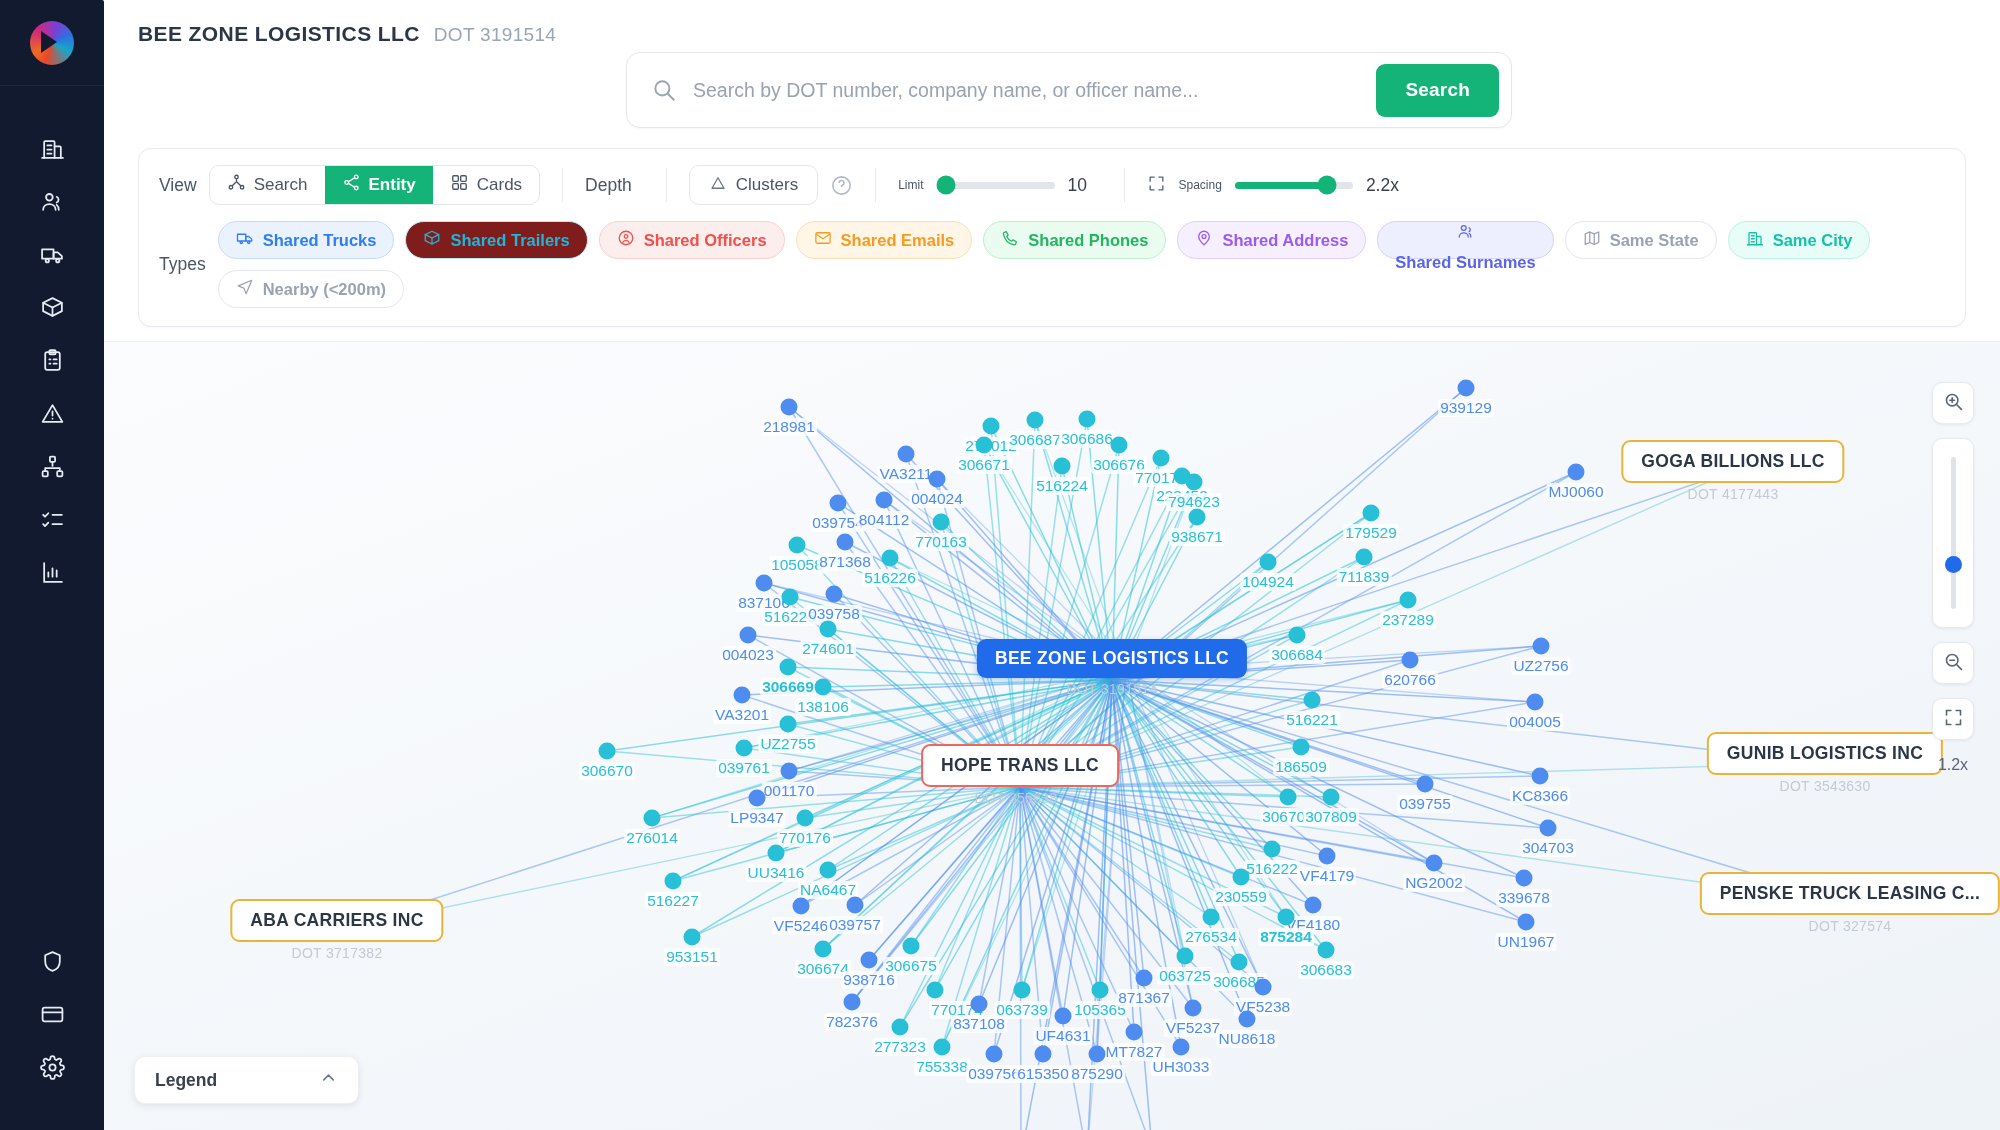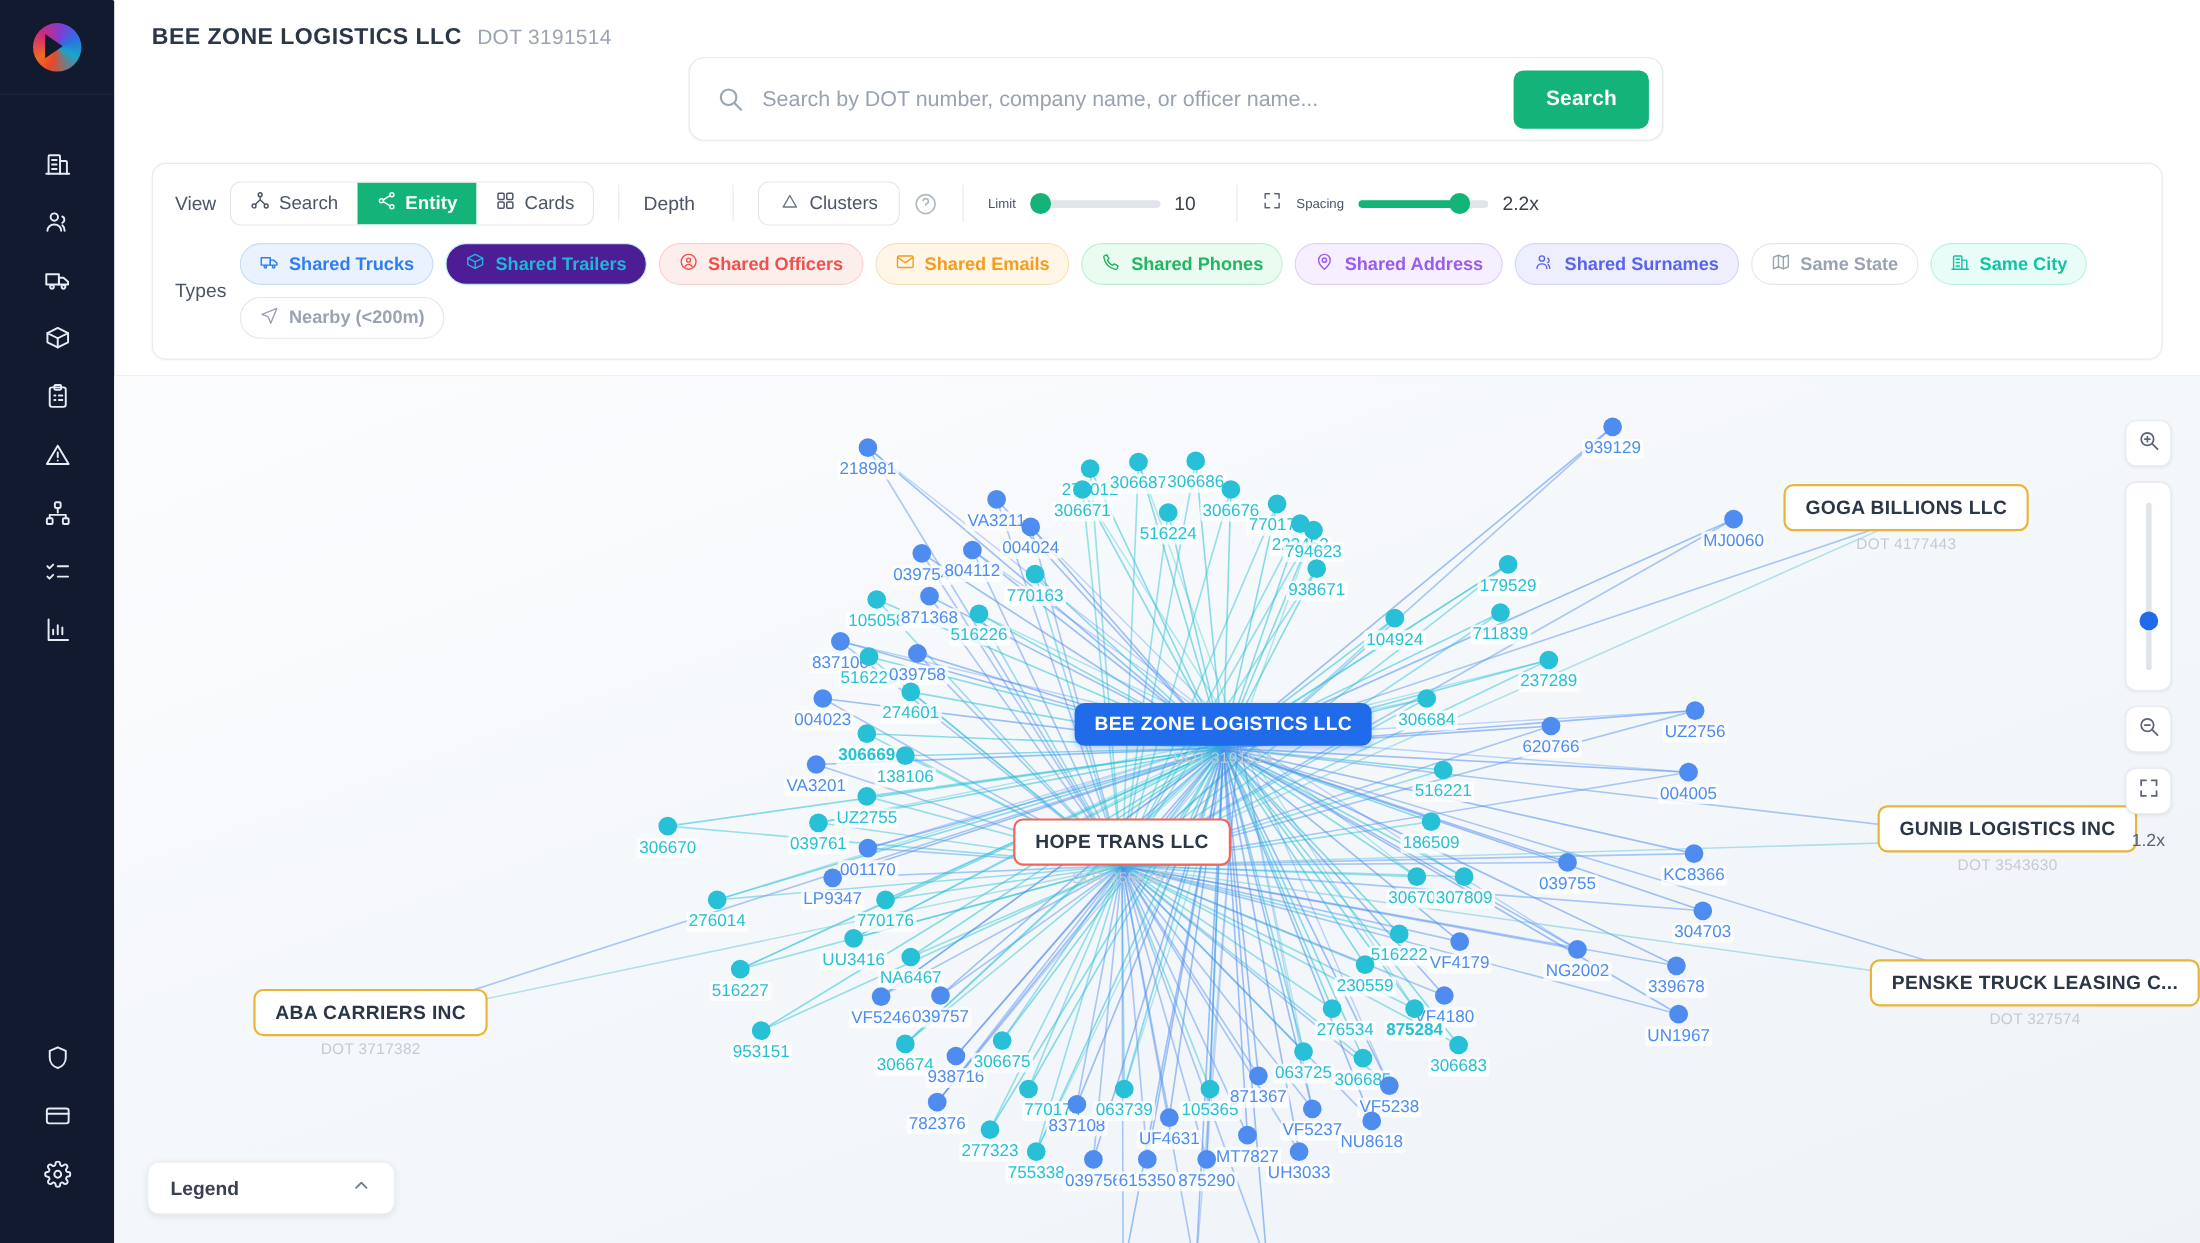--- a/index.html
+++ b/index.html
@@ -399,21 +399,21 @@
         <div class="chips" id="type-chips">
             <button class="chip" style="color: rgb(47, 125, 240); background: rgb(234, 242, 254); border-color: rgb(197, 220, 251);">
               <span><svg viewBox="0 0 24 24">
                   <path d="M2 7h11v9H2z"></path>
                   <path d="M13 10h4l4 3.5V16h-8z"></path>
                   <circle cx="7" cy="18" r="1.5"></circle>
                   <circle cx="17" cy="18" r="1.5"></circle>
                 </svg></span>
               <span>Shared Trucks</span>
             </button>
-            <button class="chip" style="color: rgb(31, 182, 216); background: #4c1d95; border-color: rgb(186, 233, 245); justify-content: space-between;">
+            <button class="chip" style="color: rgb(31, 182, 216); background: #7f1d1d; border-color: rgb(186, 233, 245); justify-content: space-between;">
               <span><svg viewBox="0 0 24 24">
                   <path d="M12 3 3 7.5l9 4.5 9-4.5z"></path>
                   <path d="M3 7.5v8L12 20l9-4.5v-8"></path>
                   <path d="M12 12v8"></path>
                 </svg></span>
               <span>Shared Trailers</span>
             </button>
             <button class="chip" style="color: rgb(242, 80, 74); background: rgb(253, 238, 238); border-color: rgb(251, 208, 205);">
               <span><svg viewBox="0 0 24 24">
                   <circle cx="12" cy="12" r="9"></circle>
@@ -435,21 +435,21 @@
                 </svg></span>
               <span>Shared Phones</span>
             </button>
             <button class="chip" style="color: rgb(154, 91, 240); background: rgb(245, 239, 255); border-color: rgb(222, 208, 251);">
               <span><svg viewBox="0 0 24 24">
                   <path d="M12 21s7-6 7-11a7 7 0 1 0-14 0c0 5 7 11 7 11z"></path>
                   <circle cx="12" cy="10" r="2.6"></circle>
                 </svg></span>
               <span>Shared Address</span>
             </button>
-            <button class="chip" style="color: rgb(90, 99, 238); background: rgb(238, 239, 254); border-color: rgb(210, 213, 251);">
+            <button class="chip" style="color: rgb(90, 99, 238); background: rgb(238, 239, 254); border-color: rgb(210, 213, 251); flex-direction: column;">
               <span><svg viewBox="0 0 24 24">
                   <circle cx="9" cy="8" r="3.2"></circle>
                   <path d="M3 20c0-3.3 2.7-5.5 6-5.5s6 2.2 6 5.5"></path>
                   <path d="M16 7.6a3 3 0 0 1 0 5.4M18.5 20c0-2.2-.8-3.7-2-4.7"></path>
                 </svg></span>
               <span>Shared Surnames</span>
             </button>
             <button class="chip" style="color: rgb(154, 163, 177); background: rgb(255, 255, 255); border-color: rgb(228, 231, 237);">
               <span><svg viewBox="0 0 24 24">
                   <path d="M9 4 3 6.5v14L9 18l6 2.5 6-2.5v-14L15 6.5 9 4z"></path>
@@ -946,21 +946,21 @@
           <div class="node" style="left: 697px; top: 564px;">
             <div class="dot" style="background: rgb(78, 140, 240);"></div>
             <div class="nlabel" style="color: rgb(78, 140, 240);">VF5246</div>
           </div>
           <div class="node" style="left: 751px; top: 563px;">
             <div class="dot" style="background: rgb(78, 140, 240);"></div>
             <div class="nlabel" style="color: rgb(78, 140, 240);">039757</div>
           </div>
           <div class="node" style="left: 1107px; top: 575px;">
             <div class="dot" style="background: rgb(39, 192, 214);"></div>
-            <div class="nlabel" style="color: rgb(39, 192, 214); margin-left: 12px;">276534</div>
+            <div class="nlabel" style="color: rgb(39, 192, 214);">276534</div>
           </div>
           <div class="node" style="left: 1182px; top: 575px;">
             <div class="dot" style="background: rgb(39, 192, 214);"></div>
             <div class="nlabel" style="color: rgb(39, 192, 214); font-weight: bold;">875284</div>
           </div>
           <div class="node" style="left: 1422px; top: 580px;">
             <div class="dot" style="background: rgb(78, 140, 240);"></div>
             <div class="nlabel" style="color: rgb(78, 140, 240);">UN1967</div>
           </div>
           <div class="node" style="left: 588px; top: 595px;">

